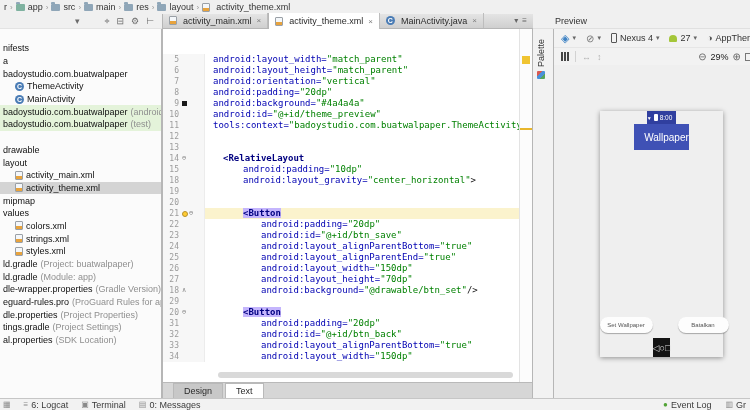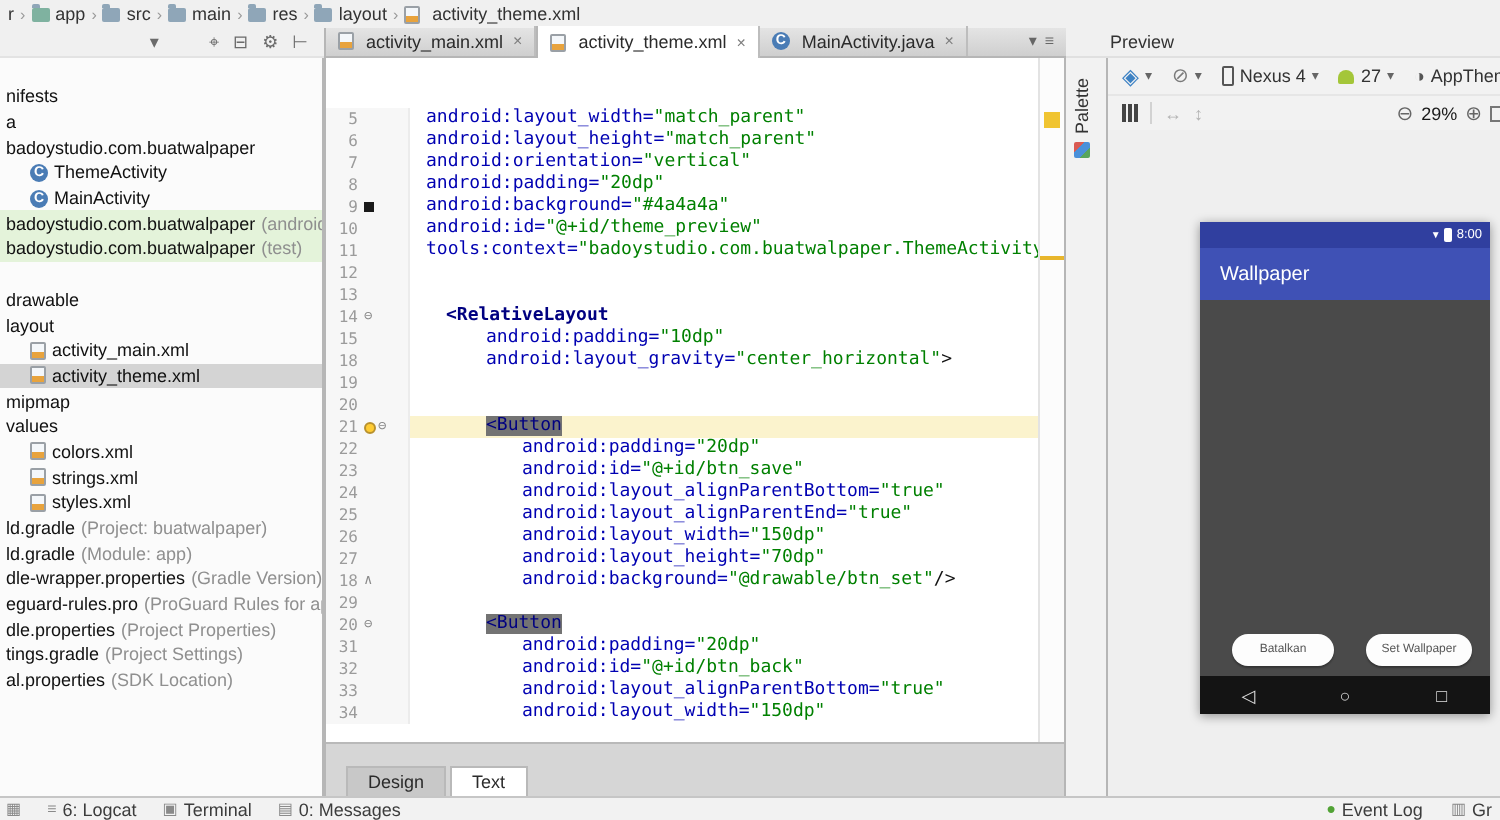--- a/index.html
+++ b/index.html
@@ -58,26 +58,26 @@
   .lnum{flex:none;width:16px;text-align:right;color:#9b9b9b;font-size:8px;font-family:"DejaVu Sans Mono",monospace;}
   .marks{flex:1;display:flex;align-items:center;gap:1px;padding-left:3px;}
   .mk-square{width:5px;height:5px;background:#1a1a1a;}
   .mk-bulb{width:6px;height:6px;border-radius:50%;background:#ffcc33;border:1px solid #b8912e;box-sizing:border-box;}
   .mk-fold,.mk-foldend{color:#8a8a8a;font-size:7px;line-height:7px;}
   .ctext{flex:1;white-space:pre;overflow:hidden;}
   .crow.caret .ctext{background:#fbf3cd;}
   .i0{padding-left:8px;} .i1{padding-left:18px;} .i2{padding-left:38px;} .i3{padding-left:56px;}
   .attr{color:#0000b2;} .val{color:#008000;} .plain{color:#111;}
   .tag{color:#000080;font-weight:bold;}
-  .tagsel{color:#000080;font-weight:normal;background:#737373;}
+  .tagsel{color:#000080;font-weight:bold;background:#c4b5fd;}
   #error-stripe{position:absolute;right:0;top:0;width:13px;bottom:16px;background:#fcfcfc;border-left:1px solid #e3e3e3;box-sizing:border-box;}
   .stripe-sq{position:absolute;left:2px;top:27px;width:8px;height:8px;background:#f0c431;}
   .stripe-ln{position:absolute;left:0;top:99px;width:100%;height:2px;background:#e8b62c;}
   #hscroll{position:absolute;left:55px;bottom:20px;width:295px;height:6px;background:#d9d9d9;border-radius:3px;}
-  #design-text-bar{position:absolute;left:0;right:0;bottom:0;height:27px;background:#d6d6d6;border-top:1px solid #b9b9b9;
+  #design-text-bar{position:absolute;left:0;right:0;bottom:0;height:16px;background:#d6d6d6;border-top:1px solid #b9b9b9;
                    display:flex;align-items:flex-end;padding-left:10px;box-sizing:border-box;}
   .dt-tab{height:14px;display:flex;align-items:center;padding:0 10px;font-size:9px;color:#2b2b2b;
           border:1px solid #b9b9b9;border-bottom:none;margin-right:2px;background:#c8c8c8;}
   .dt-tab.active{background:#fff;}
   
   #palette-strip{position:absolute;left:533px;top:29px;width:21px;height:369px;background:#f2f2f2;
                  border-right:1px solid #b6b6b6;box-sizing:border-box;}
   #palette-tab{position:absolute;left:3px;top:10px;display:flex;flex-direction:column;align-items:center;gap:4px;}
   #palette-label{writing-mode:vertical-rl;transform:rotate(180deg);font-size:9px;color:#333;}
   #palette-icon{width:8px;height:8px;background:linear-gradient(135deg,#d95a52 33%,#4a90d9 33% 66%,#58a55c 66%);border-radius:1px;}
@@ -93,22 +93,22 @@
   .ic-noslash{color:#7a7a7a;font-size:10px;}
   .ic-phone{display:inline-block;width:6px;height:10px;border:1px solid #555;border-radius:1px;box-sizing:border-box;}
   .ic-android{display:inline-block;width:8px;height:7px;background:#a4c639;border-radius:4px 4px 1px 1px;}
   .ic-theme{color:#555;font-size:9px;}
   .ic-bars{display:inline-block;width:8px;height:9px;background:repeating-linear-gradient(90deg,#444 0 2px,transparent 2px 3px);}
   .ic-gray{color:#b3b3b3;font-size:9px;}
   #zoom-group{margin-left:auto;display:flex;align-items:center;gap:4px;padding-right:0;margin-right:-3px;}
   .zoom-ic{color:#666;font-size:10px;}
   .fit-ic{display:inline-block;width:8px;height:8px;border:1px solid #777;box-sizing:border-box;}
   #pcanvas{position:absolute;left:0;top:36px;right:0;bottom:0;background:#efefef;}
-  #phone{position:absolute;left:46px;top:46px;width:145px;height:246px;display:flex;flex-direction:column;
-         box-shadow:0 1px 5px rgba(0,0,0,.4);}
+  #phone{position:absolute;left:46px;top:46px;width:123px;height:246px;display:flex;flex-direction:column;
+         box-shadow:0 1px 5px rgba(0,0,0,.4);align-items:center;}
   #phone-status{height:13px;background:#303f9f;display:flex;align-items:center;justify-content:flex-end;
                 gap:2px;padding-right:4px;color:#fff;}
   .wifi-ic{font-size:5px;color:#fff;}
   .batt-ic{display:inline-block;width:4px;height:7px;background:#fff;border-radius:1px;}
   #phone-time{font-size:6.5px;}
   #phone-appbar{height:26px;background:#3f51b5;color:#fff;display:flex;align-items:center;padding-left:10px;font-size:10px;}
   #phone-body{flex:1;background:#4a4a4a;position:relative;}
   .pill{position:absolute;bottom:5px;height:16px;background:#fdfdfd;border-radius:8px;display:flex;
         align-items:center;justify-content:center;font-size:6px;color:#555;box-shadow:0 1px 1px rgba(0,0,0,.3);}
   #btn-cancel{left:16px;width:51px;}

